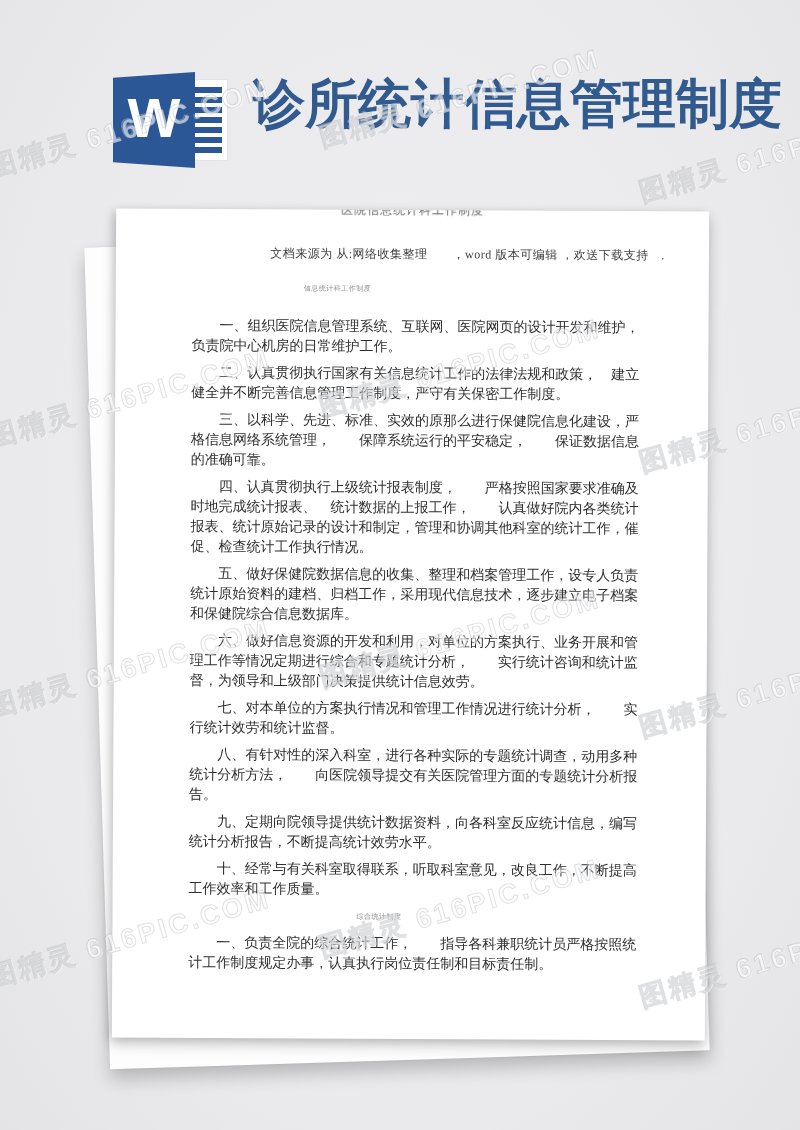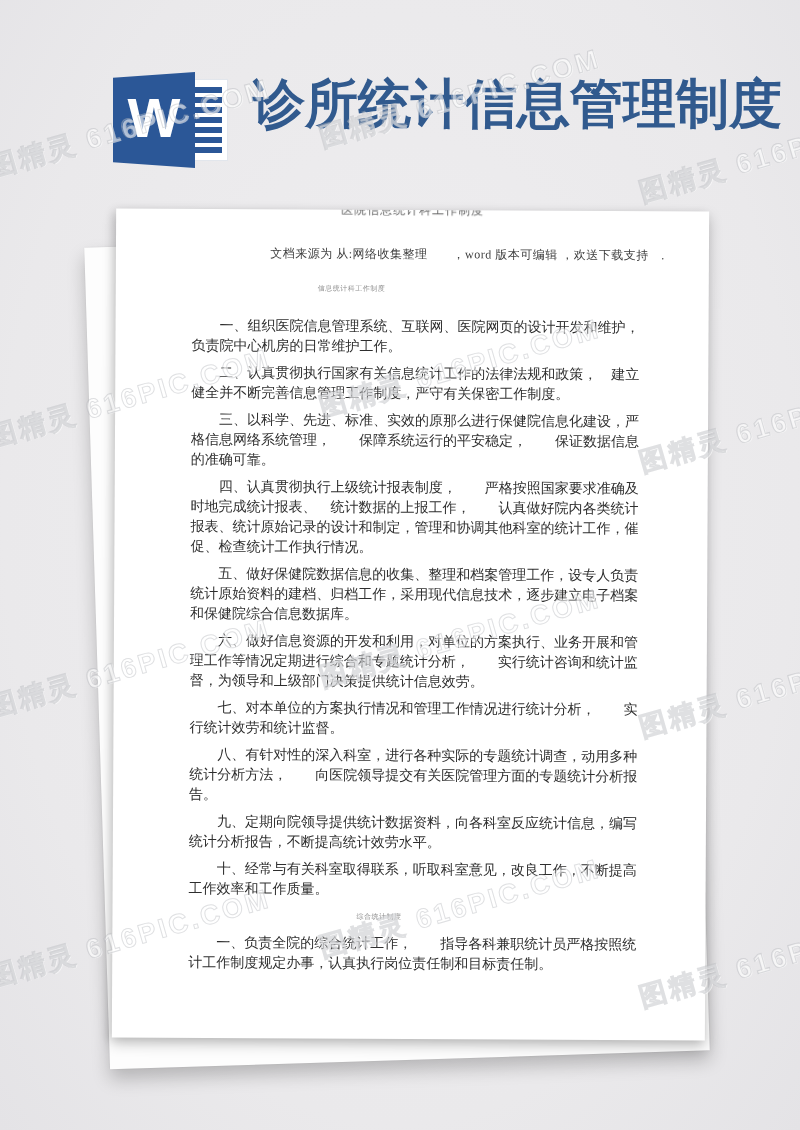--- a/index.html
+++ b/index.html
@@ -57,21 +57,21 @@
   .clip-header span{
     display:block;text-align:center;font-size:12px;line-height:13px;
     color:#4a4a4a;letter-spacing:1px;transform:translateY(-6px);
     filter:blur(0.4px);opacity:.85;
   }
   .source-line{
     position:absolute;top:36px;left:110px;right:0;
     text-align:center;font-size:12px;color:#3d3d3d;letter-spacing:.5px;
   }
   .tiny-heading-1{
-    position:absolute;left:202px;top:74px;
+    position:absolute;left:188px;top:74px;
     font-size:7px;color:#909090;letter-spacing:.5px;
   }
   .body-text{
     position:absolute;left:76px;top:107px;width:448px;
     font-size:14px;line-height:20px;color:#2e2e2e;text-align:justify;
   }
   .body-text p{margin:0 0 7px 0;text-indent:28px;}
   .tiny-heading-2{
     margin:3px 0 7px 168px;font-size:7px;color:#909090;letter-spacing:.5px;
     text-indent:0;

